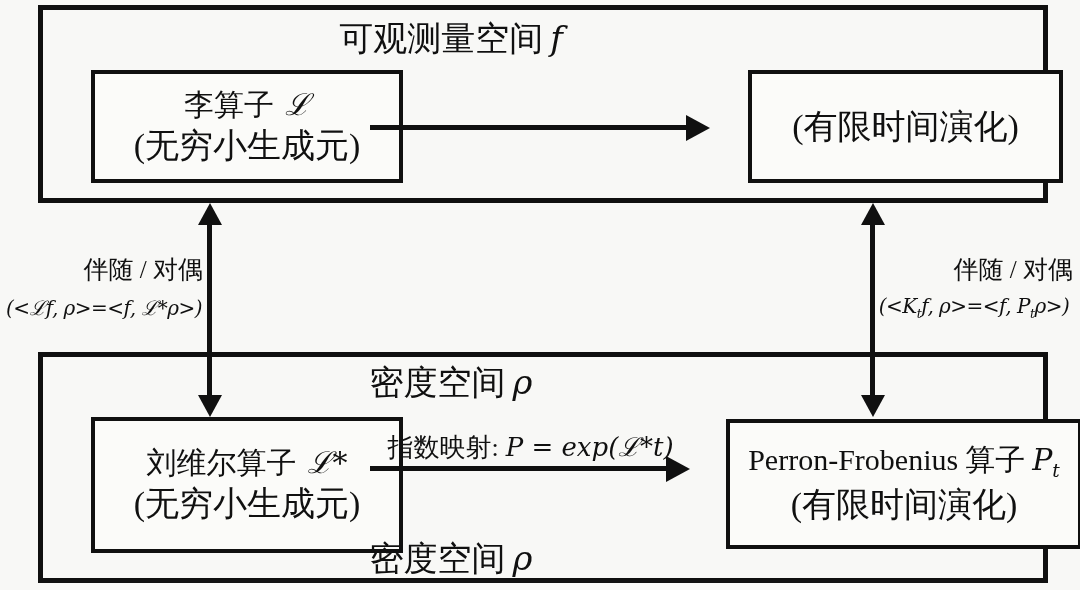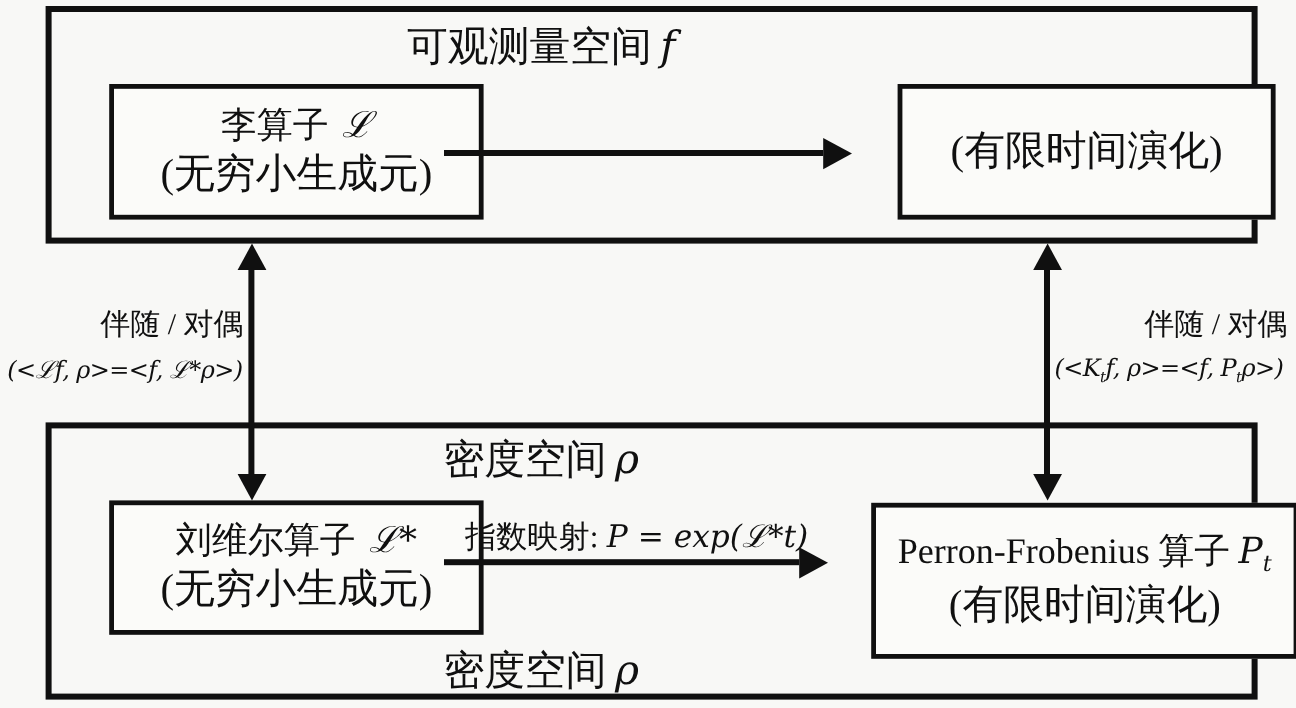--- a/index.html
+++ b/index.html
@@ -116,21 +116,21 @@
   <div class="duality-formula math" style="left:868px;top:294px;width:212px;">
     <span>(&lt;</span><span>K</span><sub>t</sub><span>f, ρ&gt;=&lt;f, </span><span>P</span><sub>t</sub><span>ρ&gt;)</span>
   </div>
 
   <div class="outer-box" style="left:38px;top:352px;width:1010px;height:231px;"></div>
 
   <div class="space-title" style="top:360px;">
     <span>密度空间</span><span class="math gap-s">ρ</span>
   </div>
 
-  <div class="inner-box" style="left:56px;top:417px;width:312px;height:112px;">
+  <div class="inner-box" style="left:56px;top:417px;width:312px;height:136px;">
     <div class="line1">
       <span>刘维尔算子</span><span class="math gap">ℒ*</span>
     </div>
     <div class="line2">(无穷小生成元)</div>
   </div>
 
   <div class="inner-box" style="left:691px;top:419px;width:356px;height:130px;">
     <div class="line1">
       <span>Perron-Frobenius</span><span class="gap-s">算子</span><span class="math gap-s">P</span><sub class="math">t</sub>
     </div>

